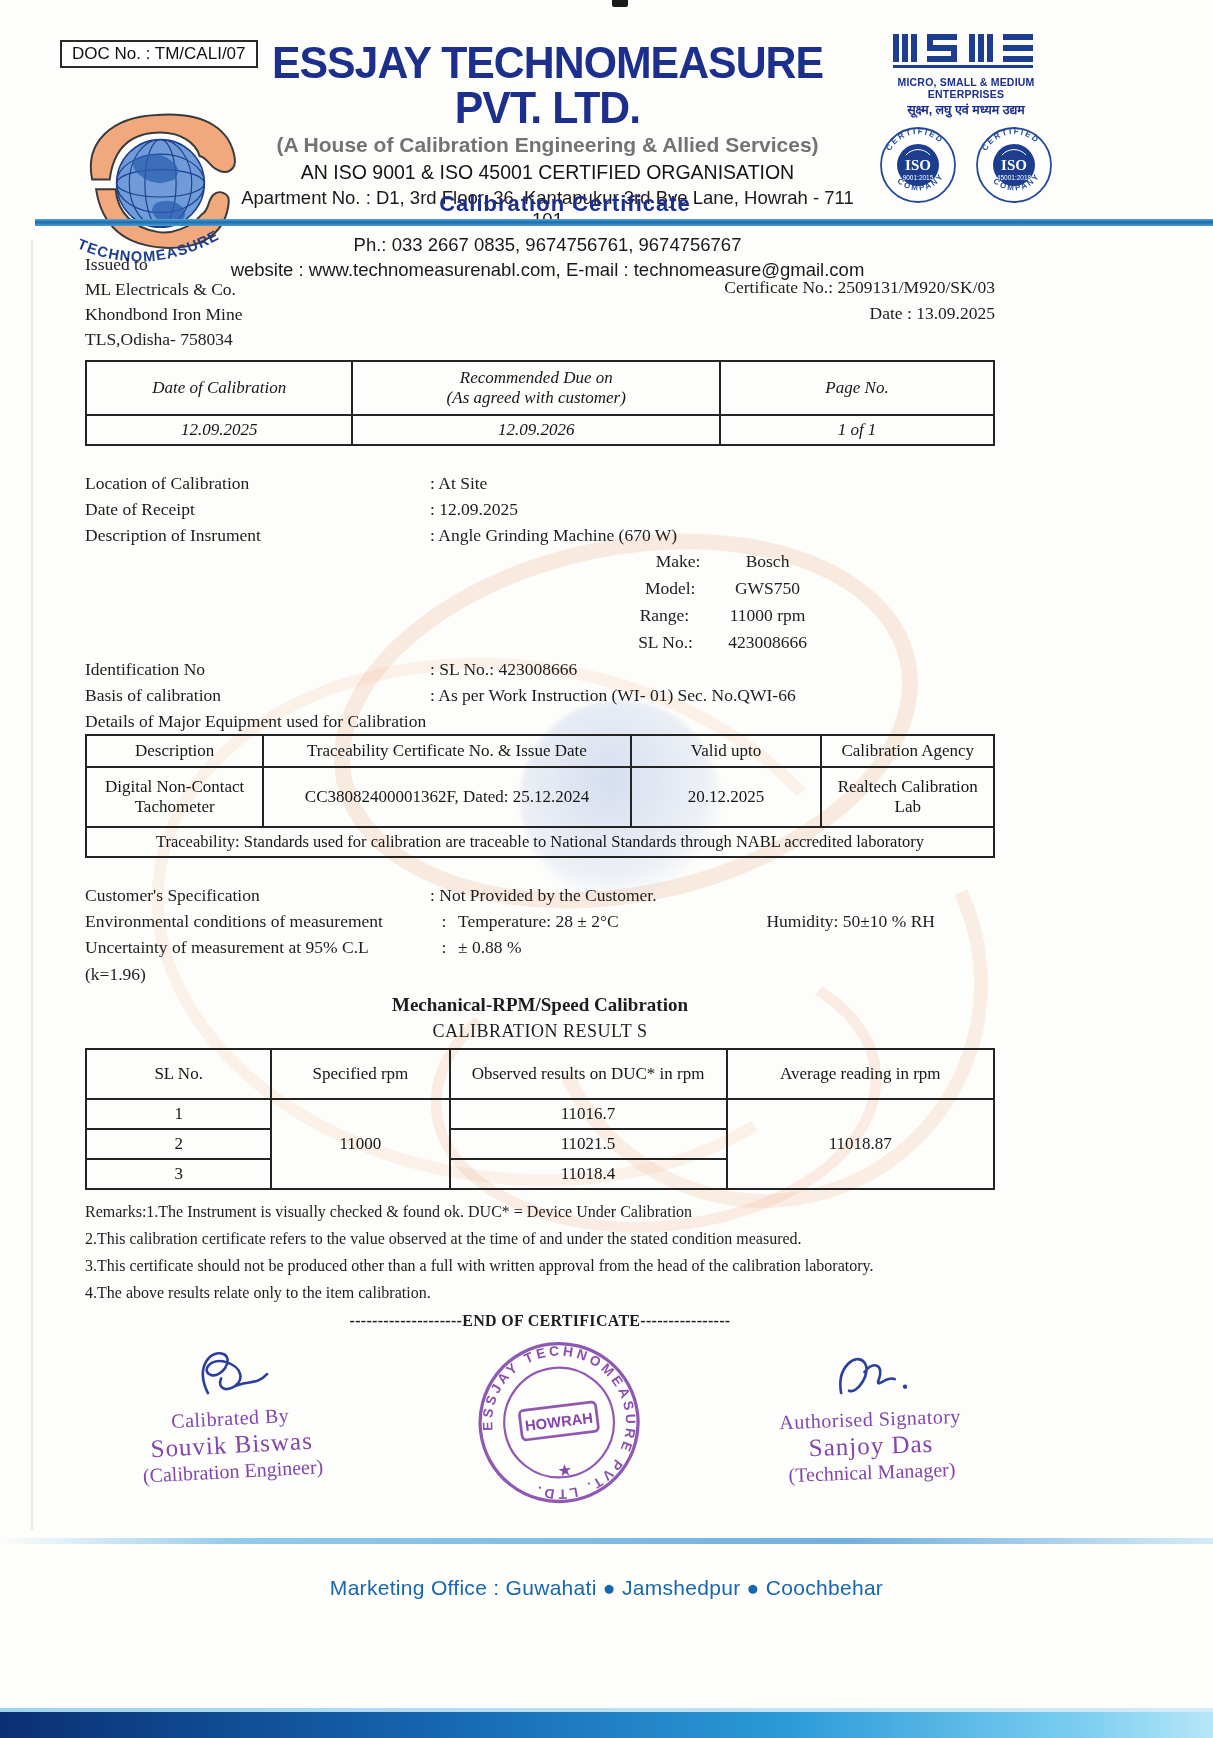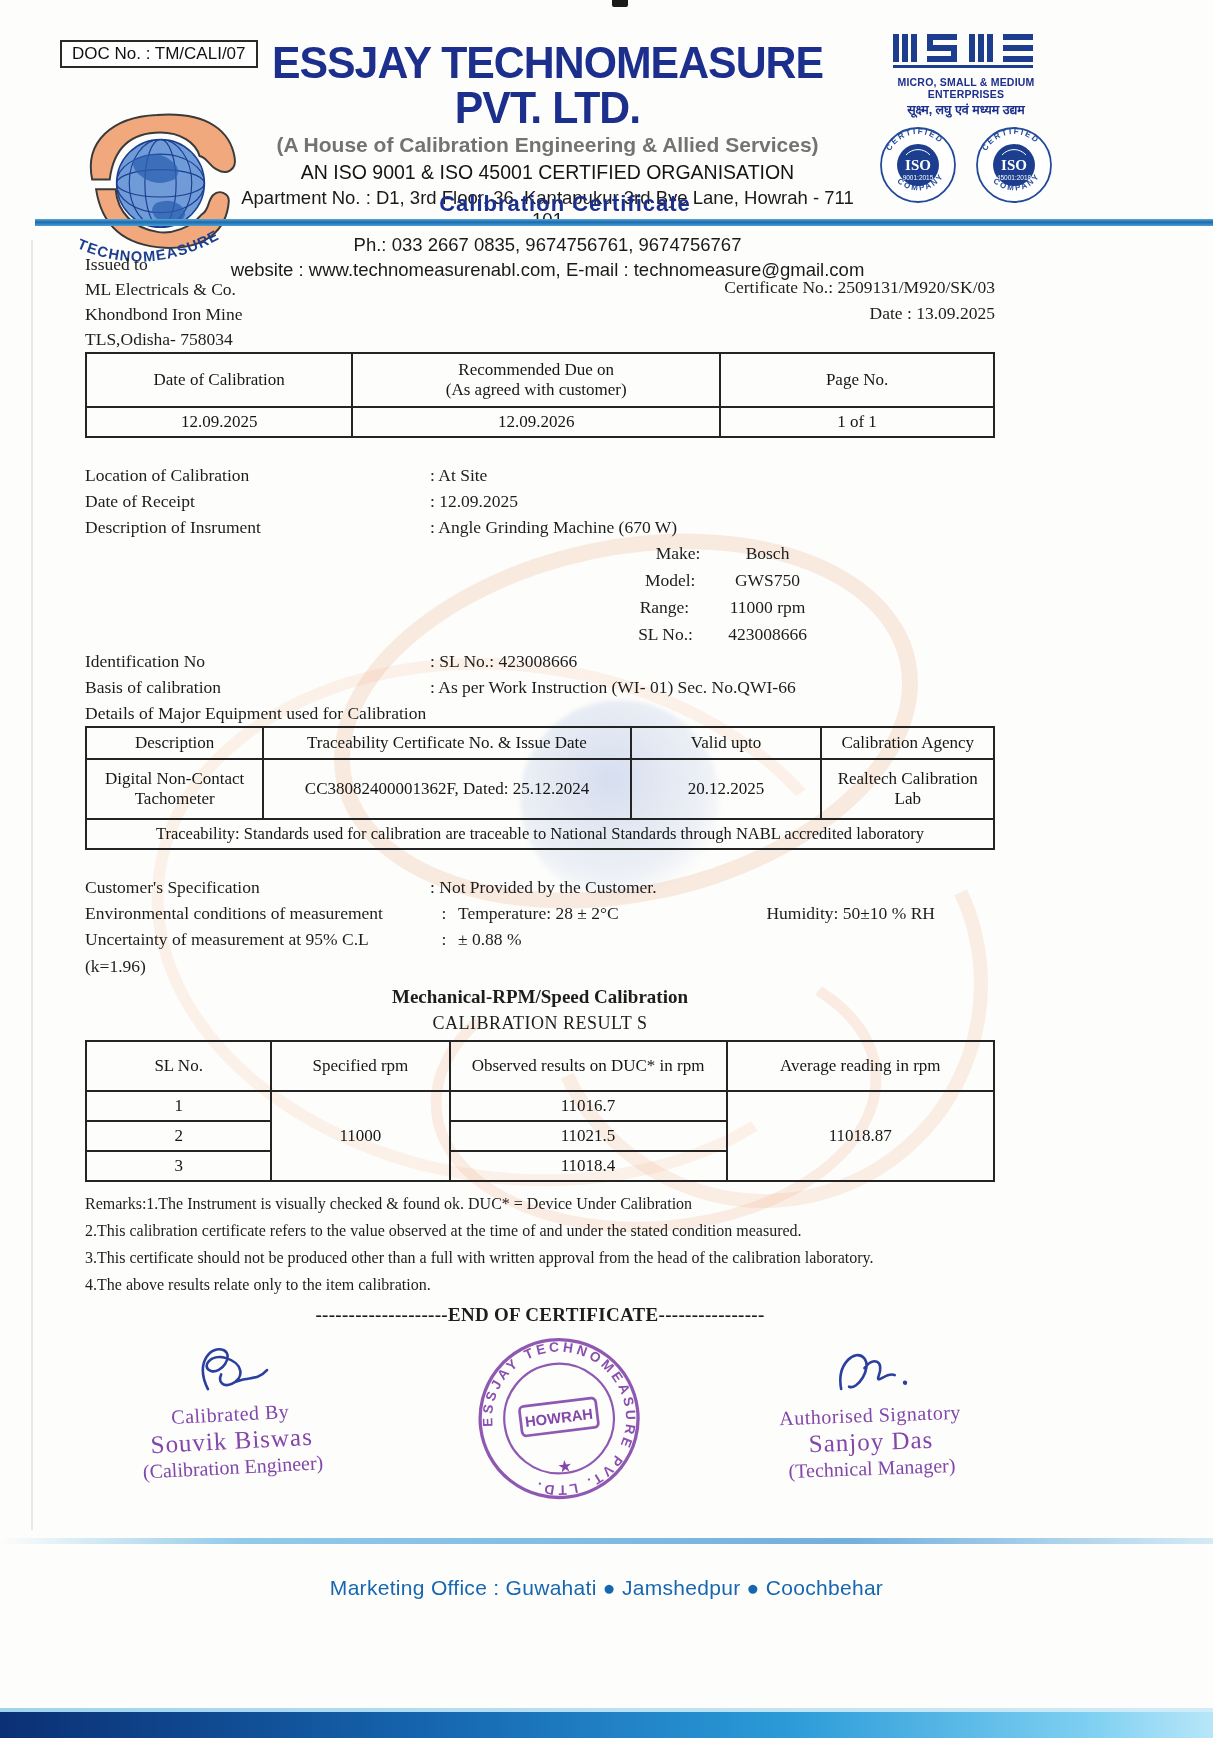--- a/index.html
+++ b/index.html
@@ -34,21 +34,21 @@
   .cert-title{display:inline-block;font:bold 22px "Liberation Sans",sans-serif;color:#1c2f8c;
               letter-spacing:1px;border-bottom:3px solid #4c1d95;padding:0 12px 2px;}
   .blue-rule{left:35px;top:219px;width:1178px;height:7px;
              background:linear-gradient(180deg,#5aa7d6,#1b6aad 45%,#4a9fd4);}
   
   .body{position:absolute;z-index:2;left:85px;top:252px;width:910px;font-size:17.5px;}
   .issued-wrap{display:flex;justify-content:space-between;line-height:25px;}
   .cert-meta{text-align:right;padding-top:22px;line-height:26px;}
   .tbl{width:100%;border-collapse:collapse;font-size:17px;color:#161616;}
   .tbl td{border:2px solid #242424;text-align:center;padding:1px 4px;vertical-align:middle;}
-  .t1{}
+  .t1{margin-top:8px;font-style:italic;}
   .t1 .hrow td{height:50px;}
   .t1 .drow td{height:26px;}
   .lv{display:flex;line-height:26px;}
   .lv .lbl{width:345px;flex:none;}
   .section-space{margin-top:24px;}
   .spec{display:flex;margin-left:365px;line-height:27px;justify-content:center;}
   .spec .k{width:90px;flex:none;}
   .equip-heading{line-height:26px;}
   .t2 .hrow td{height:28px;}
   .t2 .drow td{height:56px;}
@@ -57,21 +57,21 @@
   .env .lbl{width:345px;flex:none;}
   .env .colon{width:28px;flex:none;text-align:center;}
   .env .hum{margin-left:auto;margin-right:60px;}
   .kline{line-height:28px;}
   .res-title{margin-top:4px;text-align:center;font-weight:bold;font-size:19px;line-height:26px;}
   .res-sub{text-align:center;font-size:18px;line-height:26px;letter-spacing:.5px;}
   .t3{margin-top:4px;}
   .t3 .hrow td{height:46px;}
   .t3 .drow td{height:26px;}
   .remarks{margin-top:8px;font-size:16px;line-height:27px;}
-  .endline{margin-top:6px;text-align:center;font-weight:bold;font-size:19px;letter-spacing:.3px;}
+  .endline{margin-top:6px;text-align:center;font-weight:bold;font-size:16px;letter-spacing:.3px;}
   
   .sig-row{margin-top:14px;display:flex;justify-content:space-between;align-items:flex-start;}
   .sig-block{text-align:center;color:#8347ab;}
   .sig-left{width:290px;transform:rotate(-3deg);}
   .sig-right{width:250px;transform:rotate(-2deg);margin-top:4px;}
   .sig-title{font-size:20px;letter-spacing:.5px;}
   .sig-name{font-size:25px;letter-spacing:1px;line-height:30px;}
   .sig-role{font-size:20px;}
   .stamp-wrap{width:170px;margin-top:-6px;transform:rotate(-7deg);}
   

